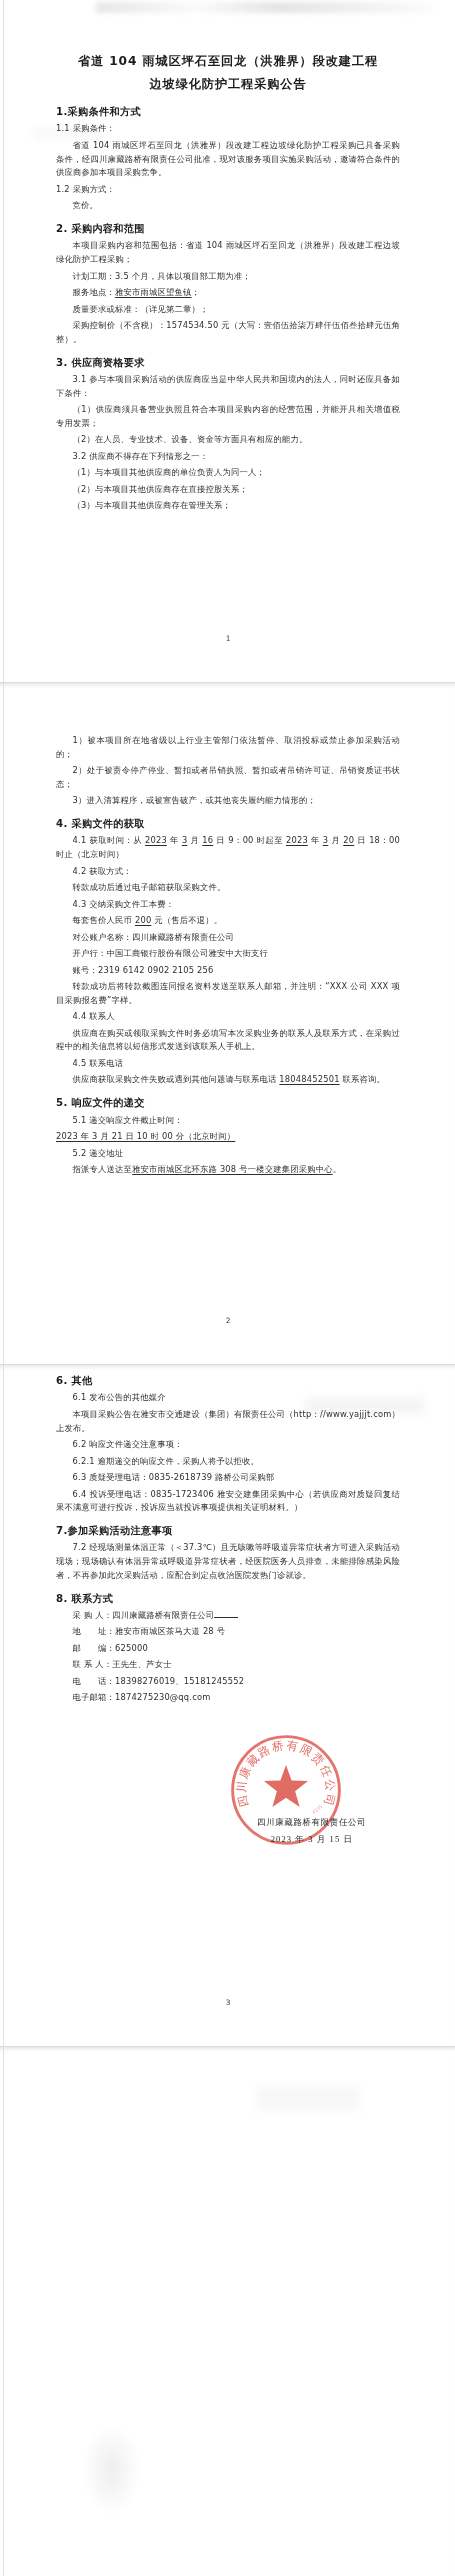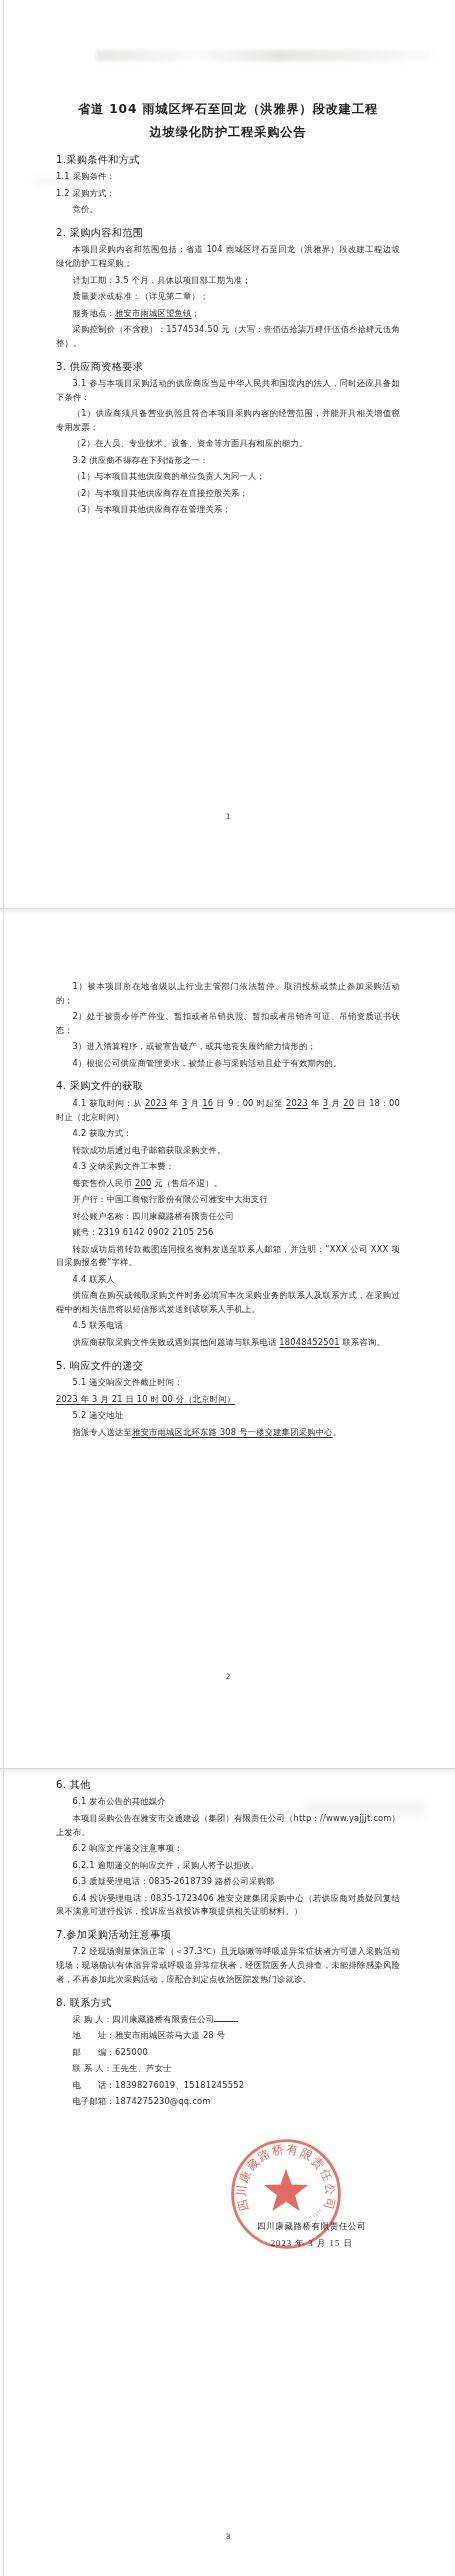--- a/index.html
+++ b/index.html
@@ -1,27 +1,27 @@
 <!DOCTYPE html>
 <html style="--seal-color: #d9453a;font-size:9px"><head>
 <meta charset="utf-8">
 <style>
   html,body{margin:0;padding:0;background:#ffffff;}
   body{width:456px;font-family:"DejaVu Sans","Liberation Sans",sans-serif;}
   .scan{position:relative;width:456px;height:2576px;background:#ffffff;color:#2f2f2f;overflow:hidden;}
   .scan .edge-line{position:absolute;left:3.4px;top:0;width:1.1px;height:100%;background:#e2dfdb;z-index:5;}
-  .page{position:relative;width:456px;height:812px;background:#ffffff;box-sizing:border-box;overflow:hidden;margin-top:48px;}
+  .page{position:relative;width:456px;height:682px;background:#ffffff;box-sizing:border-box;overflow:hidden;}
   .page + .page{border-top:0.6px solid #dedcd8;box-shadow:inset 0 4px 5.7px -3.4px rgba(140,135,128,.35);}
   .page-content{position:relative;box-sizing:border-box;padding:0 56px;}
   .pc-1{padding-top:50px;}
-  .pc-2{padding-top:68px;}
+  .pc-2{padding-top:48px;}
   .pc-3{}
   .doc-title{font-size:12.2px;font-weight:700;color:#1d1d1d;text-align:center;line-height:23px;letter-spacing:0.9px;}
   .doc-title:nth-of-type(2){margin-bottom:8px;}
-  .sec-heading{font-size:10.2px;font-weight:400;color:#1c1c1c;line-height:15px;margin:8px 0 3.4px;letter-spacing:0.3px;}
+  .sec-heading{font-size:10.2px;font-weight:700;color:#1c1c1c;line-height:15px;margin:8px 0 3.4px;letter-spacing:0.3px;}
   .para,.line,.contact-line{font-size:8.3px;line-height:13.7px;margin:2.8px 0;letter-spacing:0.2px;text-align:justify;}
   .para{text-indent:2em;}
   .line{text-indent:0;}
   .contact-line{margin:2.8px 0;text-indent:2em;}
   .u{text-decoration:underline;text-underline-offset:1.7px;text-decoration-thickness:0.6px;}
   .blank{display:inline-block;width:23px;border-bottom:0.6px solid #2f2f2f;height:8px;vertical-align:baseline;}
   .page-number{position:absolute;bottom:39px;left:0;width:100%;text-align:center;font-size:7.4px;color:#3a3a3a;}
   
   .signature{position:absolute;left:257px;top:449px;font-size:8.5px;color:#262626;letter-spacing:0.6px;line-height:17px;}
   .sig-date{margin-left:13.7px;letter-spacing:1.1px;font-family:Liberation Serif, serif;}
@@ -42,54 +42,54 @@
   <div class="edge-line"></div>
 
   <section class="page">
     <div class="artifact smudge-a"></div>
     <div class="artifact smudge-c"></div>
     <div class="page-content pc-1">
         <div class="doc-title"><span>省道 104 雨城区坪石至回龙（洪雅界）段改建工程</span></div>
         <div class="doc-title"><span>边坡绿化防护工程采购公告</span></div>
         <div class="sec-heading"><span>1.采购条件和方式</span></div>
         <div class="line"><span>1.1 采购条件：</span></div>
+        <div class="para"><span>省道 104 雨城区坪石至回龙（洪雅界）段改建工程边坡绿化防护工程采购已具备采购条件，经四川康藏路桥有限责任公司批准，现对该服务项目实施采购活动，邀请符合条件的供应商参加本项目采购竞争。</span></div>
         <div class="line"><span>1.2 采购方式：</span></div>
         <div class="para"><span>竞价。</span></div>
         <div class="sec-heading"><span>2. 采购内容和范围</span></div>
         <div class="para"><span>本项目采购内容和范围包括：省道 104 雨城区坪石至回龙（洪雅界）段改建工程边坡绿化防护工程采购；</span></div>
         <div class="para"><span>计划工期：3.5 个月，具体以项目部工期为准；</span></div>
+        <div class="para"><span>服务地点：</span><span class="u">雅安市雨城区望鱼镇</span><span>；</span></div>
         <div class="para"><span>质量要求或标准：（详见第二章）；</span></div>
-        <div class="para"><span>服务地点：</span><span class="u">雅安市雨城区望鱼镇</span><span>；</span></div>
         <div class="para"><span>采购控制价（不含税）：1574534.50 元（大写：壹佰伍拾柒万肆仟伍佰叁拾肆元伍角整）。</span></div>
         <div class="sec-heading"><span>3. 供应商资格要求</span></div>
         <div class="para"><span>3.1 参与本项目采购活动的供应商应当是中华人民共和国境内的法人，同时还应具备如下条件：</span></div>
         <div class="para"><span>（1）供应商须具备营业执照且符合本项目采购内容的经营范围，并能开具相关增值税专用发票；</span></div>
         <div class="para"><span>（2）在人员、专业技术、设备、资金等方面具有相应的能力。</span></div>
         <div class="para"><span>3.2 供应商不得存在下列情形之一：</span></div>
         <div class="para"><span>（1）与本项目其他供应商的单位负责人为同一人；</span></div>
         <div class="para"><span>（2）与本项目其他供应商存在直接控股关系；</span></div>
         <div class="para"><span>（3）与本项目其他供应商存在管理关系；</span></div>
       </div>
     <div class="page-number">1</div>
   </section>
 
   <section class="page">
     <div class="page-content pc-2">
         <div class="para"><span>1）被本项目所在地省级以上行业主管部门依法暂停、取消投标或禁止参加采购活动的；</span></div>
         <div class="para"><span>2）处于被责令停产停业、暂扣或者吊销执照、暂扣或者吊销许可证、吊销资质证书状态；</span></div>
         <div class="para"><span>3）进入清算程序，或被宣告破产，或其他丧失履约能力情形的；</span></div>
-        <div class="para"><span>4）根据公司供应商管理要求，被禁止参与采购活动且处于有效期内的。</span></div>
         <div class="sec-heading"><span>4. 采购文件的获取</span></div>
         <div class="para"><span>4.1 获取时间：从 </span><span class="u">2023</span><span> 年 </span><span class="u">3</span><span> 月 </span><span class="u">16</span><span> 日 9：00 时起至 </span><span class="u">2023</span><span> 年 </span><span class="u">3</span><span> 月 </span><span class="u">20</span><span> 日 18：00 时止（北京时间）</span></div>
         <div class="para"><span>4.2 获取方式：</span></div>
         <div class="para"><span>转款成功后通过电子邮箱获取采购文件。</span></div>
         <div class="para"><span>4.3 交纳采购文件工本费：</span></div>
         <div class="para"><span>每套售价人民币 </span><span class="u">200</span><span> 元（售后不退）。</span></div>
+        <div class="para"><span>对公账户名称：四川康藏路桥有限责任公司</span></div>
         <div class="para"><span>开户行：中国工商银行股份有限公司雅安中大街支行</span></div>
-        <div class="para"><span>对公账户名称：四川康藏路桥有限责任公司</span></div>
         <div class="para"><span>账号：2319 6142 0902 2105 256</span></div>
         <div class="para"><span>转款成功后将转款截图连同报名资料发送至联系人邮箱，并注明：“XXX 公司 XXX 项目采购报名费”字样。</span></div>
         <div class="para"><span>4.4 联系人</span></div>
         <div class="para"><span>供应商在购买或领取采购文件时务必填写本次采购业务的联系人及联系方式，在采购过程中的相关信息将以短信形式发送到该联系人手机上。</span></div>
         <div class="para"><span>4.5 联系电话</span></div>
         <div class="para"><span>供应商获取采购文件失败或遇到其他问题请与联系电话 </span><span class="u">18048452501</span><span> 联系咨询。</span></div>
         <div class="sec-heading"><span>5. 响应文件的递交</span></div>
         <div class="para"><span>5.1 递交响应文件截止时间：</span></div>
         <div class="line"><span class="u">2023 年 3 月 21 日 10 时 00 分（北京时间）</span></div>
         <div class="para"><span>5.2 递交地址</span></div>

